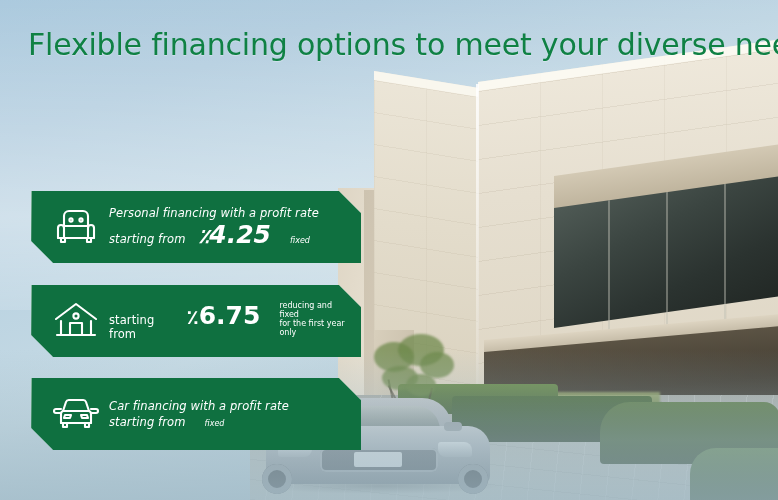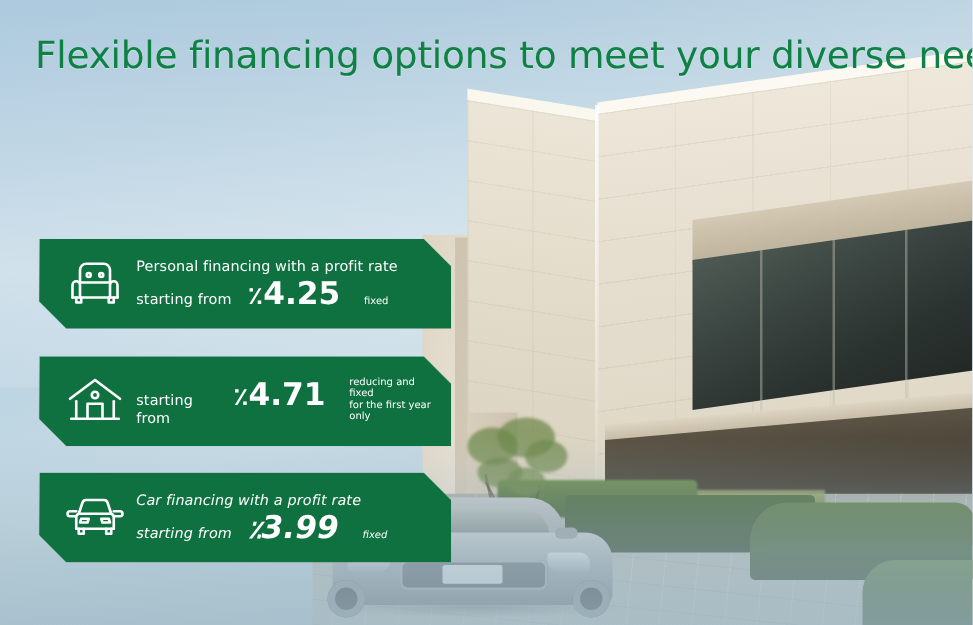--- a/index.html
+++ b/index.html
@@ -308,21 +308,21 @@
     position: absolute;
     left: 31px;
     width: 330px;
     background: #0f7040;
     color: #ffffff;
     clip-path: polygon(0 0, calc(100% - 22px) 0, 100% 22px, 100% 100%, 22px 100%, 0 calc(100% - 22px));
     display: flex;
     align-items: center;
     box-shadow: 0 2px 6px rgba(20,40,30,.25);
   }
-  .card.c1 { top: 191px; height: 72px; }
+  .card.c1 { top: 191px; height: 72px; font-style: italic; }
   .card.c2 { top: 285px; height: 72px; }
   .card.c3 { top: 378px; height: 72px; font-style: italic; }
 
   .card-icon {
     flex: 0 0 auto;
     width: 58px;
     margin-left: 16px;
     display: flex;
     align-items: center;
     justify-content: center;
@@ -496,21 +496,21 @@
         <path d="M38 21 V35"></path>
         <circle cx="23" cy="16" r="2.6"></circle>
         <path d="M17 35 V23 h12 v12"></path>
         <path d="M4 35 h38"></path>
       </svg>
     </div>
 
     <div class="card-text">
       <div class="line-2">
         <span class="from">starting from</span>
-        <span class="rate"><span class="pct">٪</span><span>4.71</span></span>
+        <span class="rate"><span class="pct">٪</span><span>6.75</span></span>
         <span class="note two">reducing and fixed
 for the first year only</span>
       </div>
     </div>
   </div>
 
   <div class="card c3">
     <span class="edge-left"></span>
     <span class="notch-line tr"></span>
     <span class="notch-line bl"></span>
@@ -526,19 +526,18 @@
         <path d="M35 20 h-6 l1 3 h6 z"></path>
         <path d="M9 14 H4 a2 2 0 0 0 0 4 h4"></path>
         <path d="M39 14 h5 a2 2 0 0 1 0 4 h-4"></path>
       </svg>
     </div>
 
     <div class="card-text">
       <div class="line-1">Car financing with a profit rate</div>
       <div class="line-2">
         <span class="from">starting from</span>
-        <span class="rate"><span class="pct">٪</span><span>3.99</span></span>
         <span class="note">fixed</span>
       </div>
     </div>
   </div>
 
 </div>
 
 </body></html>

